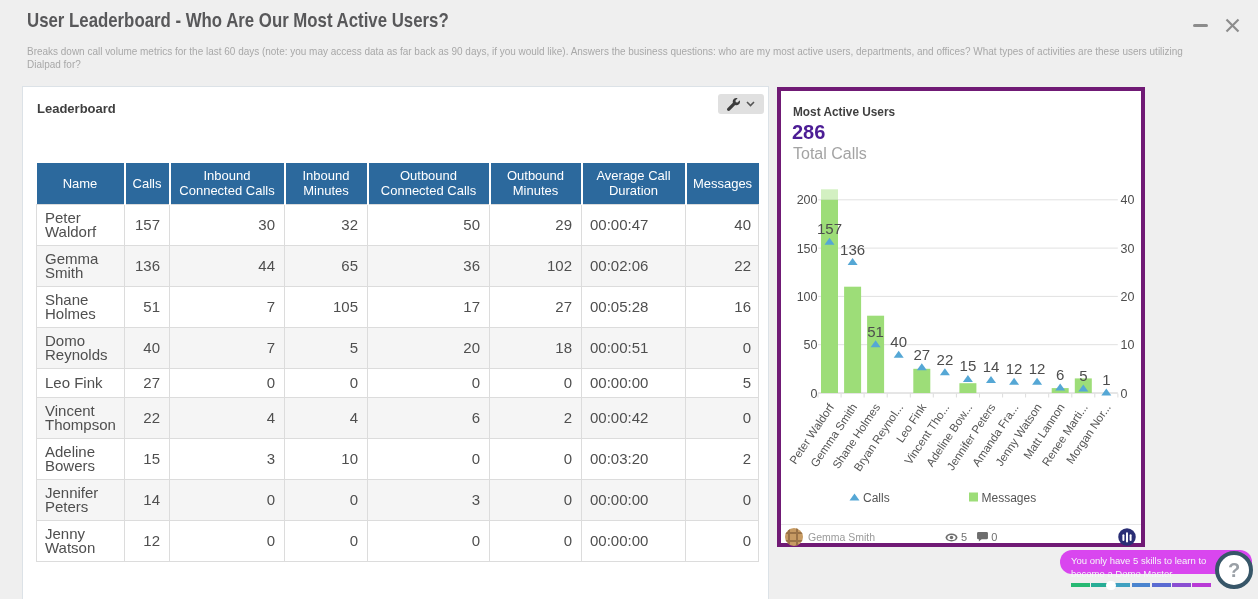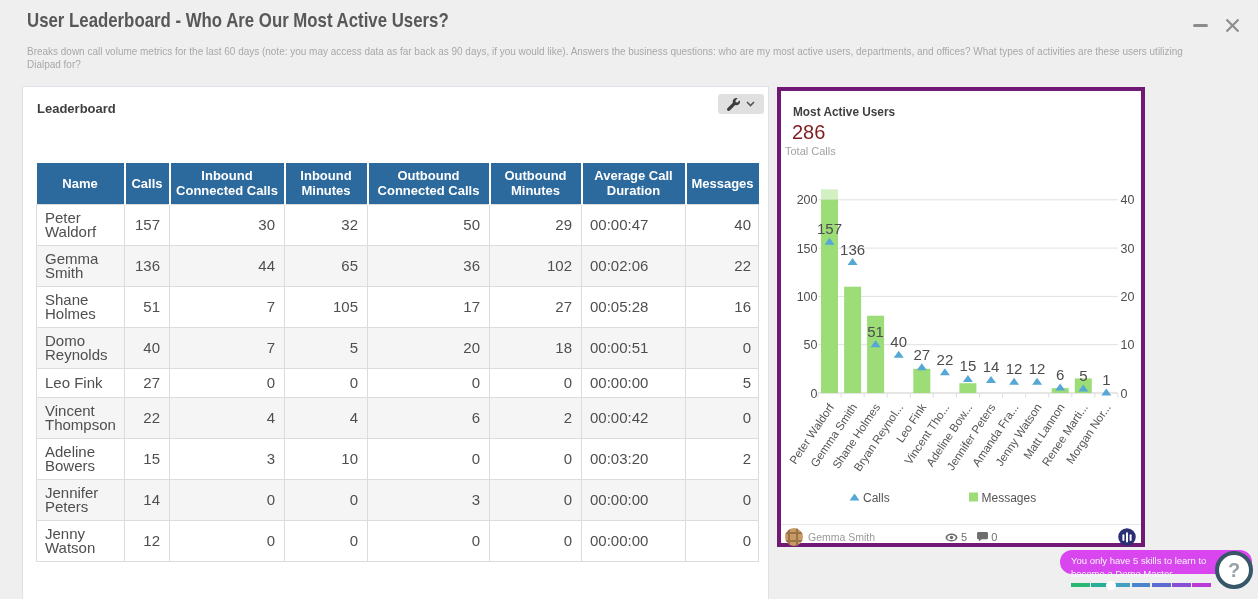--- a/index.html
+++ b/index.html
@@ -8,35 +8,35 @@
 .abs { position:absolute; }
 #title { left:27px; top:8px; font-size:21px; font-weight:bold; color:#58585a; transform:scaleX(0.8); transform-origin:left top; white-space:nowrap; }
 #mindash { left:1193px; top:24px; width:15px; height:3px; background:#8c8c8c; border-radius:2px; }
 #desc { left:27px; top:45px; font-size:11.5px; line-height:13px; color:#a8a8a8; transform:scaleX(0.867); transform-origin:left top; white-space:nowrap; }
 #leftcard { left:22px; top:86px; width:747px; height:560px; background:#fff; border:1px solid #dce2e7; }
 #lbtitle { left:14px; top:14px; font-size:13px; font-weight:700; color:#3f3f3f; position:absolute; }
 #wrenchbtn { position:absolute; right:4px; top:7px; width:46px; height:20px; background:#e0e0e0;
   border-radius:3px; display:flex; align-items:center; justify-content:center; gap:6px; }
 #tablewrap { position:absolute; left:13px; top:76px; }
 table { border-collapse:collapse; table-layout:fixed; width:722px; font-size:15px; color:#4f4f4f; }
-th { background:#2c699d; color:#fff; font-size:13px; font-weight:bold; line-height:15px;
+th { background:#2c699d; color:#fff; font-size:13px; font-weight:normal; line-height:15px;
   text-align:center; height:41px; border-right:2px solid #fff; padding:0 2px; }
 th:last-child { border-right:none; }
 td { border:1px solid #dcdcdc; line-height:14px; vertical-align:middle; }
 tr.d td { height:41px; }
 tr.s td { height:29px; }
 tbody tr:nth-child(even) { background:#f5f5f5; }
 td.name { padding-left:8px; text-align:left; }
 td.num { padding-right:9px; text-align:right; }
 td:last-child { padding-right:7px; }
 td.dur { padding-left:8px; text-align:left; }
 #rightcard { left:777px; top:87px; width:368px; height:460px; background:#fff; border:4px solid #701a75; }
 #rctitle { position:absolute; left:12px; top:13px; font-size:13px; font-weight:600; color:#3f3f3f; transform:scaleX(0.91); transform-origin:left top; white-space:nowrap; }
-#bignum { position:absolute; left:11px; top:30px; font-size:20px; font-weight:400; color:#7f1d1d; }
-#totcalls { position:absolute; left:4px; top:54px; font-size:11px; color:#a3a3a3; }
+#bignum { position:absolute; left:11px; top:30px; font-size:20px; font-weight:700; color:#4c1d95; }
+#totcalls { position:absolute; left:12px; top:54px; font-size:16px; color:#a3a3a3; }
 #chartsvg { position:absolute; left:0; top:0; }
 #rcfooter { position:absolute; left:0; right:0; top:433px; height:25px; border-top:1px solid #e7e7e7;
   display:flex; align-items:center; }
 #gsname { font-size:10.5px; color:#9a9a9a; margin-left:5px; }
 #viewstats { position:absolute; left:164px; top:0; height:24px; display:flex; align-items:center; gap:3px;
   font-size:11px; color:#6f6f6f; }
 #domocircle { position:absolute; right:5px; top:3px; }
 #tooltip { left:1060px; top:550px; width:192px; height:24px; background:#d946ef; border-radius:20px; }
 #ttext { position:absolute; left:11px; top:5px; font-size:9.5px; line-height:12.5px; color:#f5f7f8; }
 #tbar { position:absolute; left:11px; top:32.5px; width:140px; height:4px; display:flex; gap:1.5px; }

